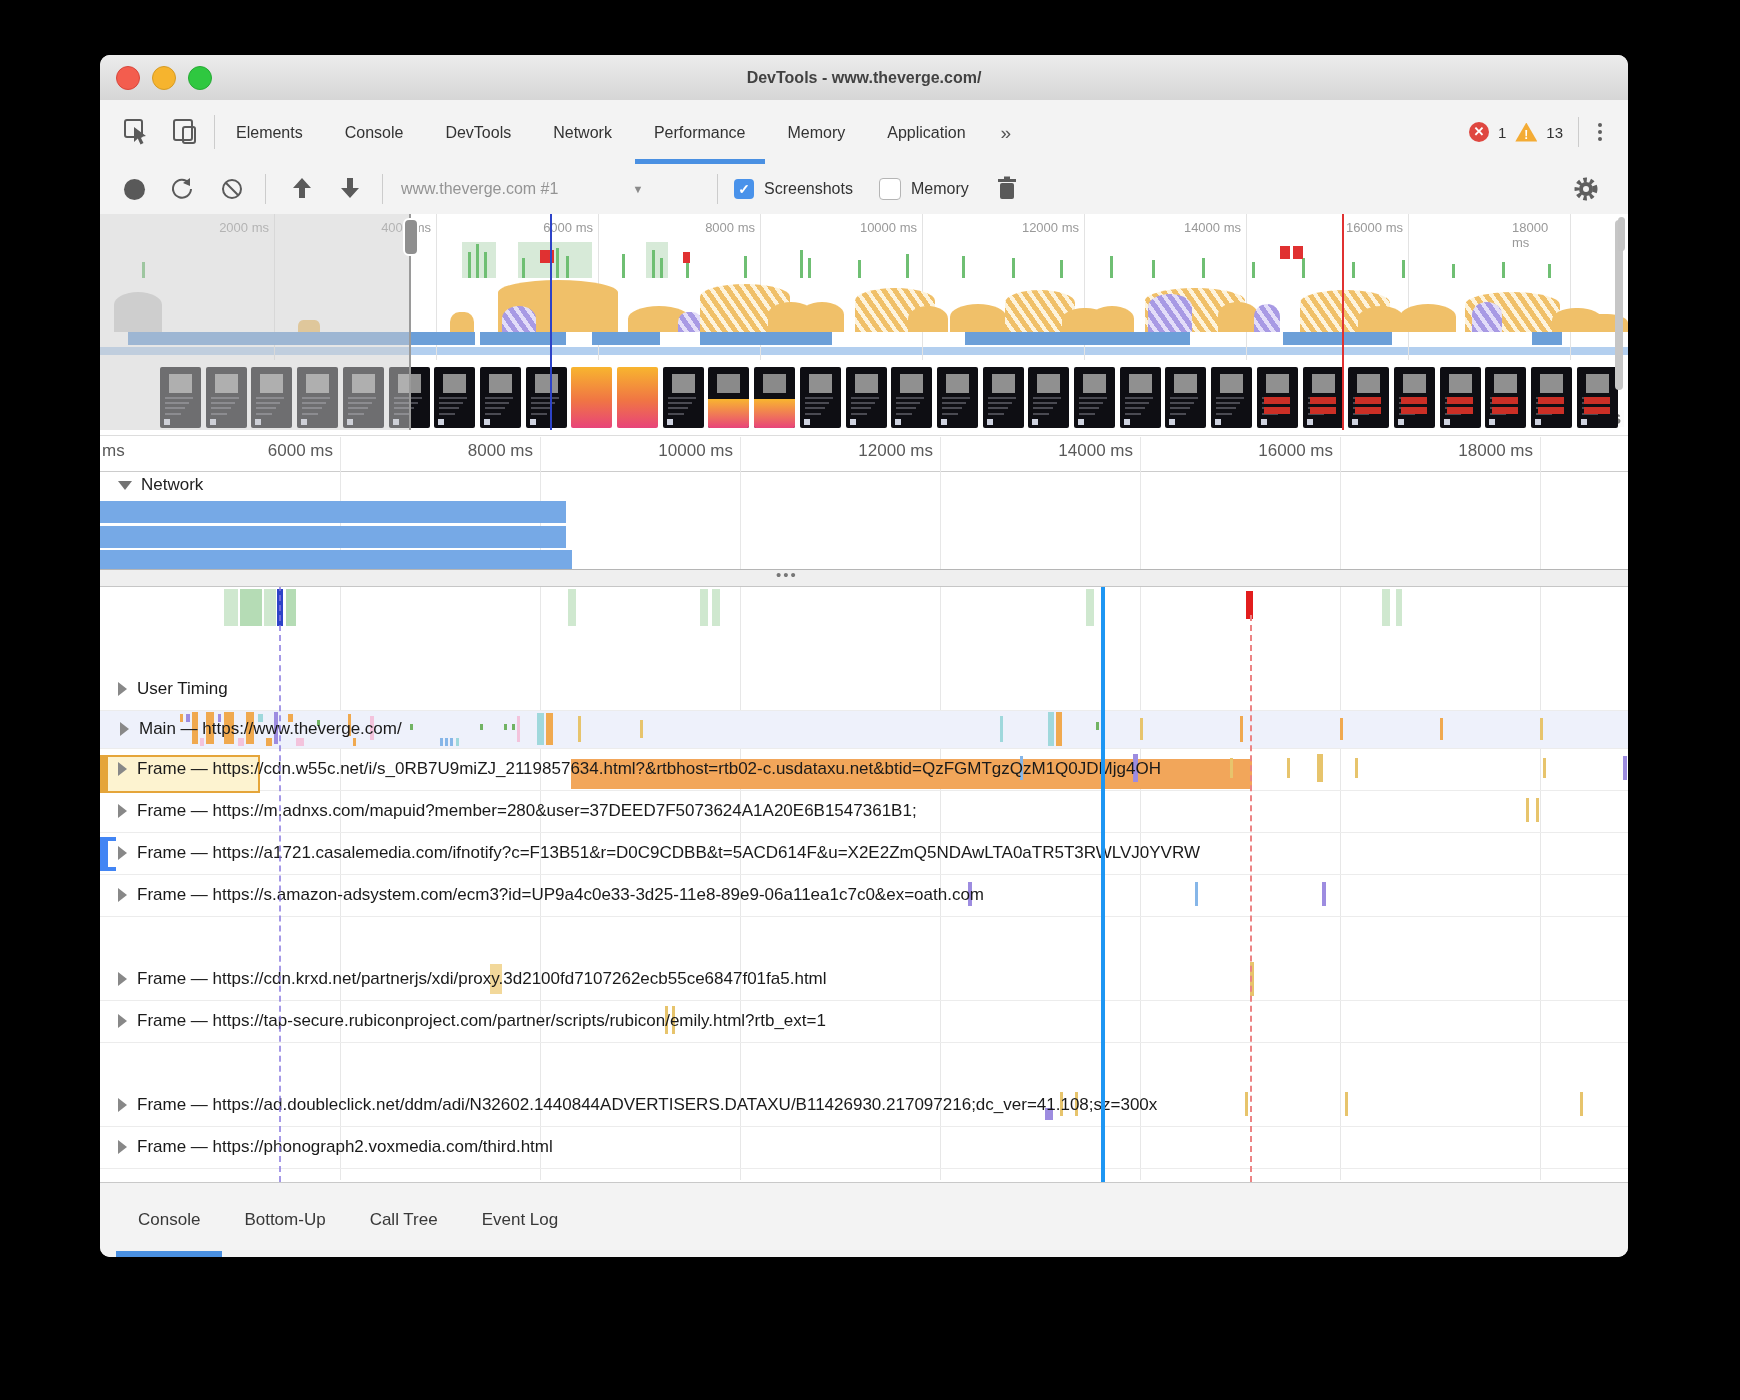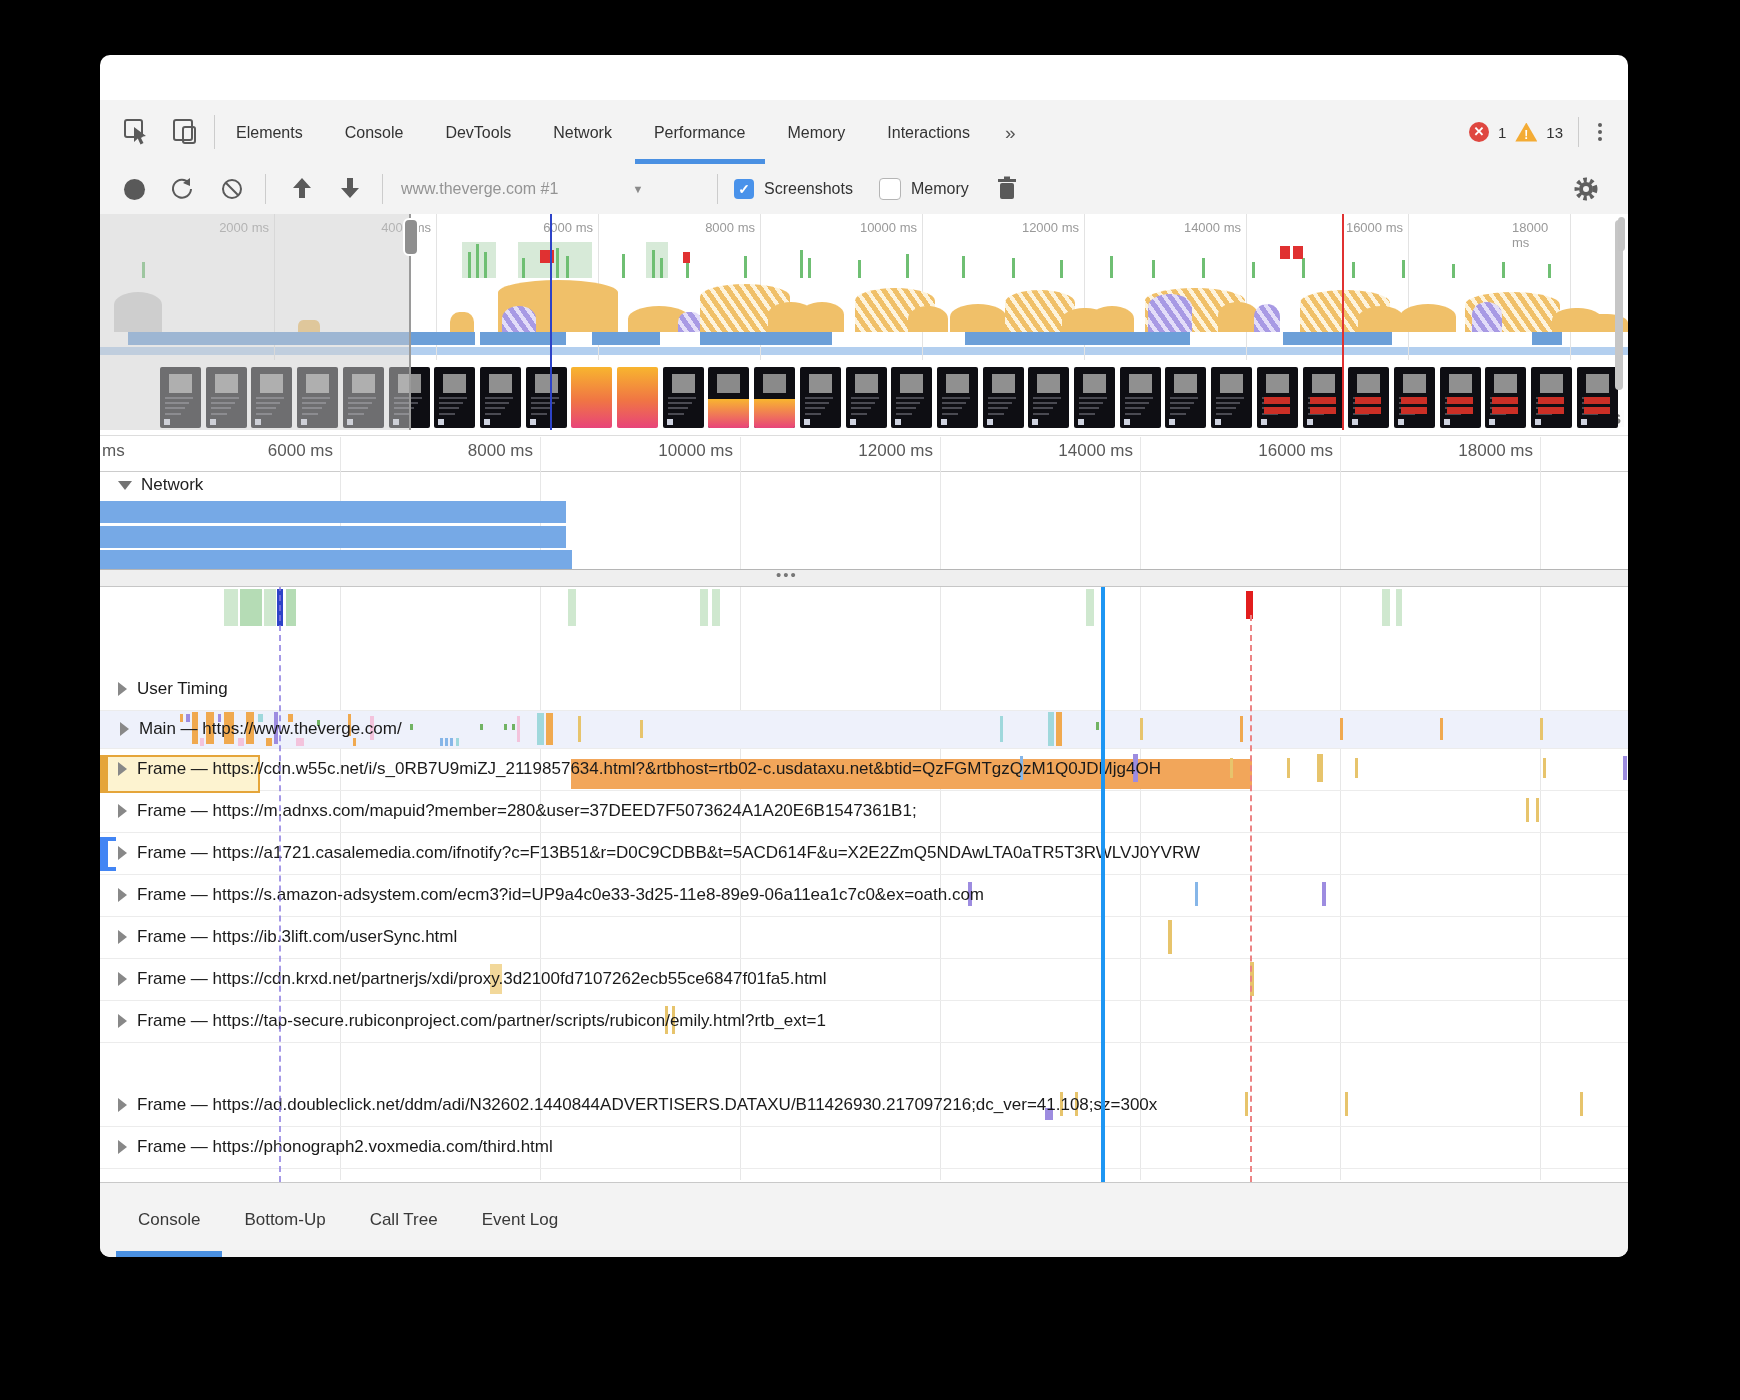--- a/index.html
+++ b/index.html
@@ -129,41 +129,47 @@
     border-top:1px solid #c9c9c9;display:flex;align-items:stretch;padding-left:16px;box-sizing:border-box;}
   .btab{padding:0 22px;font-size:17px;color:#383838;position:relative;display:flex;align-items:center;}
   .btab.active::after{content:"";position:absolute;left:0;right:0;bottom:0;height:6px;background:#4a90e2;}
 </style>
 </head>
 <body>
 
 <div class="desktop">
   <div class="window">
 
+    <div class="titlebar">
+      <div class="tl red"></div>
+      <div class="tl yel"></div>
+      <div class="tl grn"></div>
+      <div class="wtitle">DevTools - www.theverge.com/</div>
+    </div>
 
     <div class="tabbar">
       <div class="panelicons">
         <svg width="30" height="30" viewBox="0 0 30 30">
           <rect x="3" y="3" width="17" height="17" rx="2" class="icnstroke"></rect>
           <polygon points="12,10 24,19 18.5,20 21.5,26 18.5,27.5 15.8,21.5 12,25" fill="#5a5a5a"></polygon>
         </svg>
         <svg width="30" height="30" viewBox="0 0 30 30">
           <rect x="4" y="3" width="18" height="20" rx="2" class="icnstroke"></rect>
           <rect x="13" y="10" width="12" height="16" rx="2" class="icnstroke" fill="#f3f3f3"></rect>
         </svg>
       </div>
       <div class="vsep"></div>
       <div id="tabs-container" style="display:flex;align-items:center;">
           <div class="tab">Elements</div>
           <div class="tab">Console</div>
           <div class="tab">DevTools</div>
           <div class="tab">Network</div>
           <div class="tab active">Performance</div>
           <div class="tab">Memory</div>
-          <div class="tab">Interactions</div>
+          <div class="tab">Application</div>
         </div>
       <div class="tab more">»</div>
       <div class="badges">
         <div class="errdot">✕</div>
         <div class="cnt">1</div>
         <div class="warntri">!</div>
         <div class="cnt">13</div>
         <div class="vsep" style="height:30px;margin-left:6px;"></div>
         <div class="kebab">
             <i></i>
@@ -705,27 +711,20 @@
         </div>
         <div class="trow" style="top: 289px; height: 42px; overflow: hidden;">
           <div class="trlabel">
             <div class="tri-right"></div>
             <span>Frame — https://s.amazon-adsystem.com/ecm3?id=UP9a4c0e33-3d25-11e8-89e9-06a11ea1c7c0&amp;ex=oath.com</span>
           </div>
           <div class="tick" style="left: 868px; top: 8px; width: 4px; height: 24px; background: rgb(157, 140, 224);"></div>
           <div class="tick" style="left: 1095px; top: 8px; width: 3px; height: 24px; background: rgb(134, 182, 232);"></div>
           <div class="tick" style="left: 1222px; top: 8px; width: 4px; height: 24px; background: rgb(157, 140, 224);"></div>
         </div>
-        <div class="trow" style="top: 331px; height: 42px; overflow: hidden;">
-          <div class="trlabel">
-            <div class="tri-right"></div>
-            <span>Frame — https://ib.3lift.com/userSync.html</span>
-          </div>
-          <div class="tick" style="left: 1068px; top: 4px; width: 4px; height: 34px; background: rgb(231, 196, 108);"></div>
-        </div>
         <div class="trow" style="top: 373px; height: 42px; overflow: hidden;">
           <div class="trlabel">
             <div class="tri-right"></div>
             <span>Frame — https://cdn.krxd.net/partnerjs/xdi/proxy.3d2100fd7107262ecb55ce6847f01fa5.html</span>
           </div>
           <div class="tick" style="left: 390px; top: 6px; width: 12px; height: 30px; background: rgb(242, 216, 154);"></div>
           <div class="tick" style="left: 1150px; top: 4px; width: 4px; height: 34px; background: rgb(231, 196, 108);"></div>
         </div>
         <div class="trow" style="top: 415px; height: 42px; overflow: hidden;">
           <div class="trlabel">

